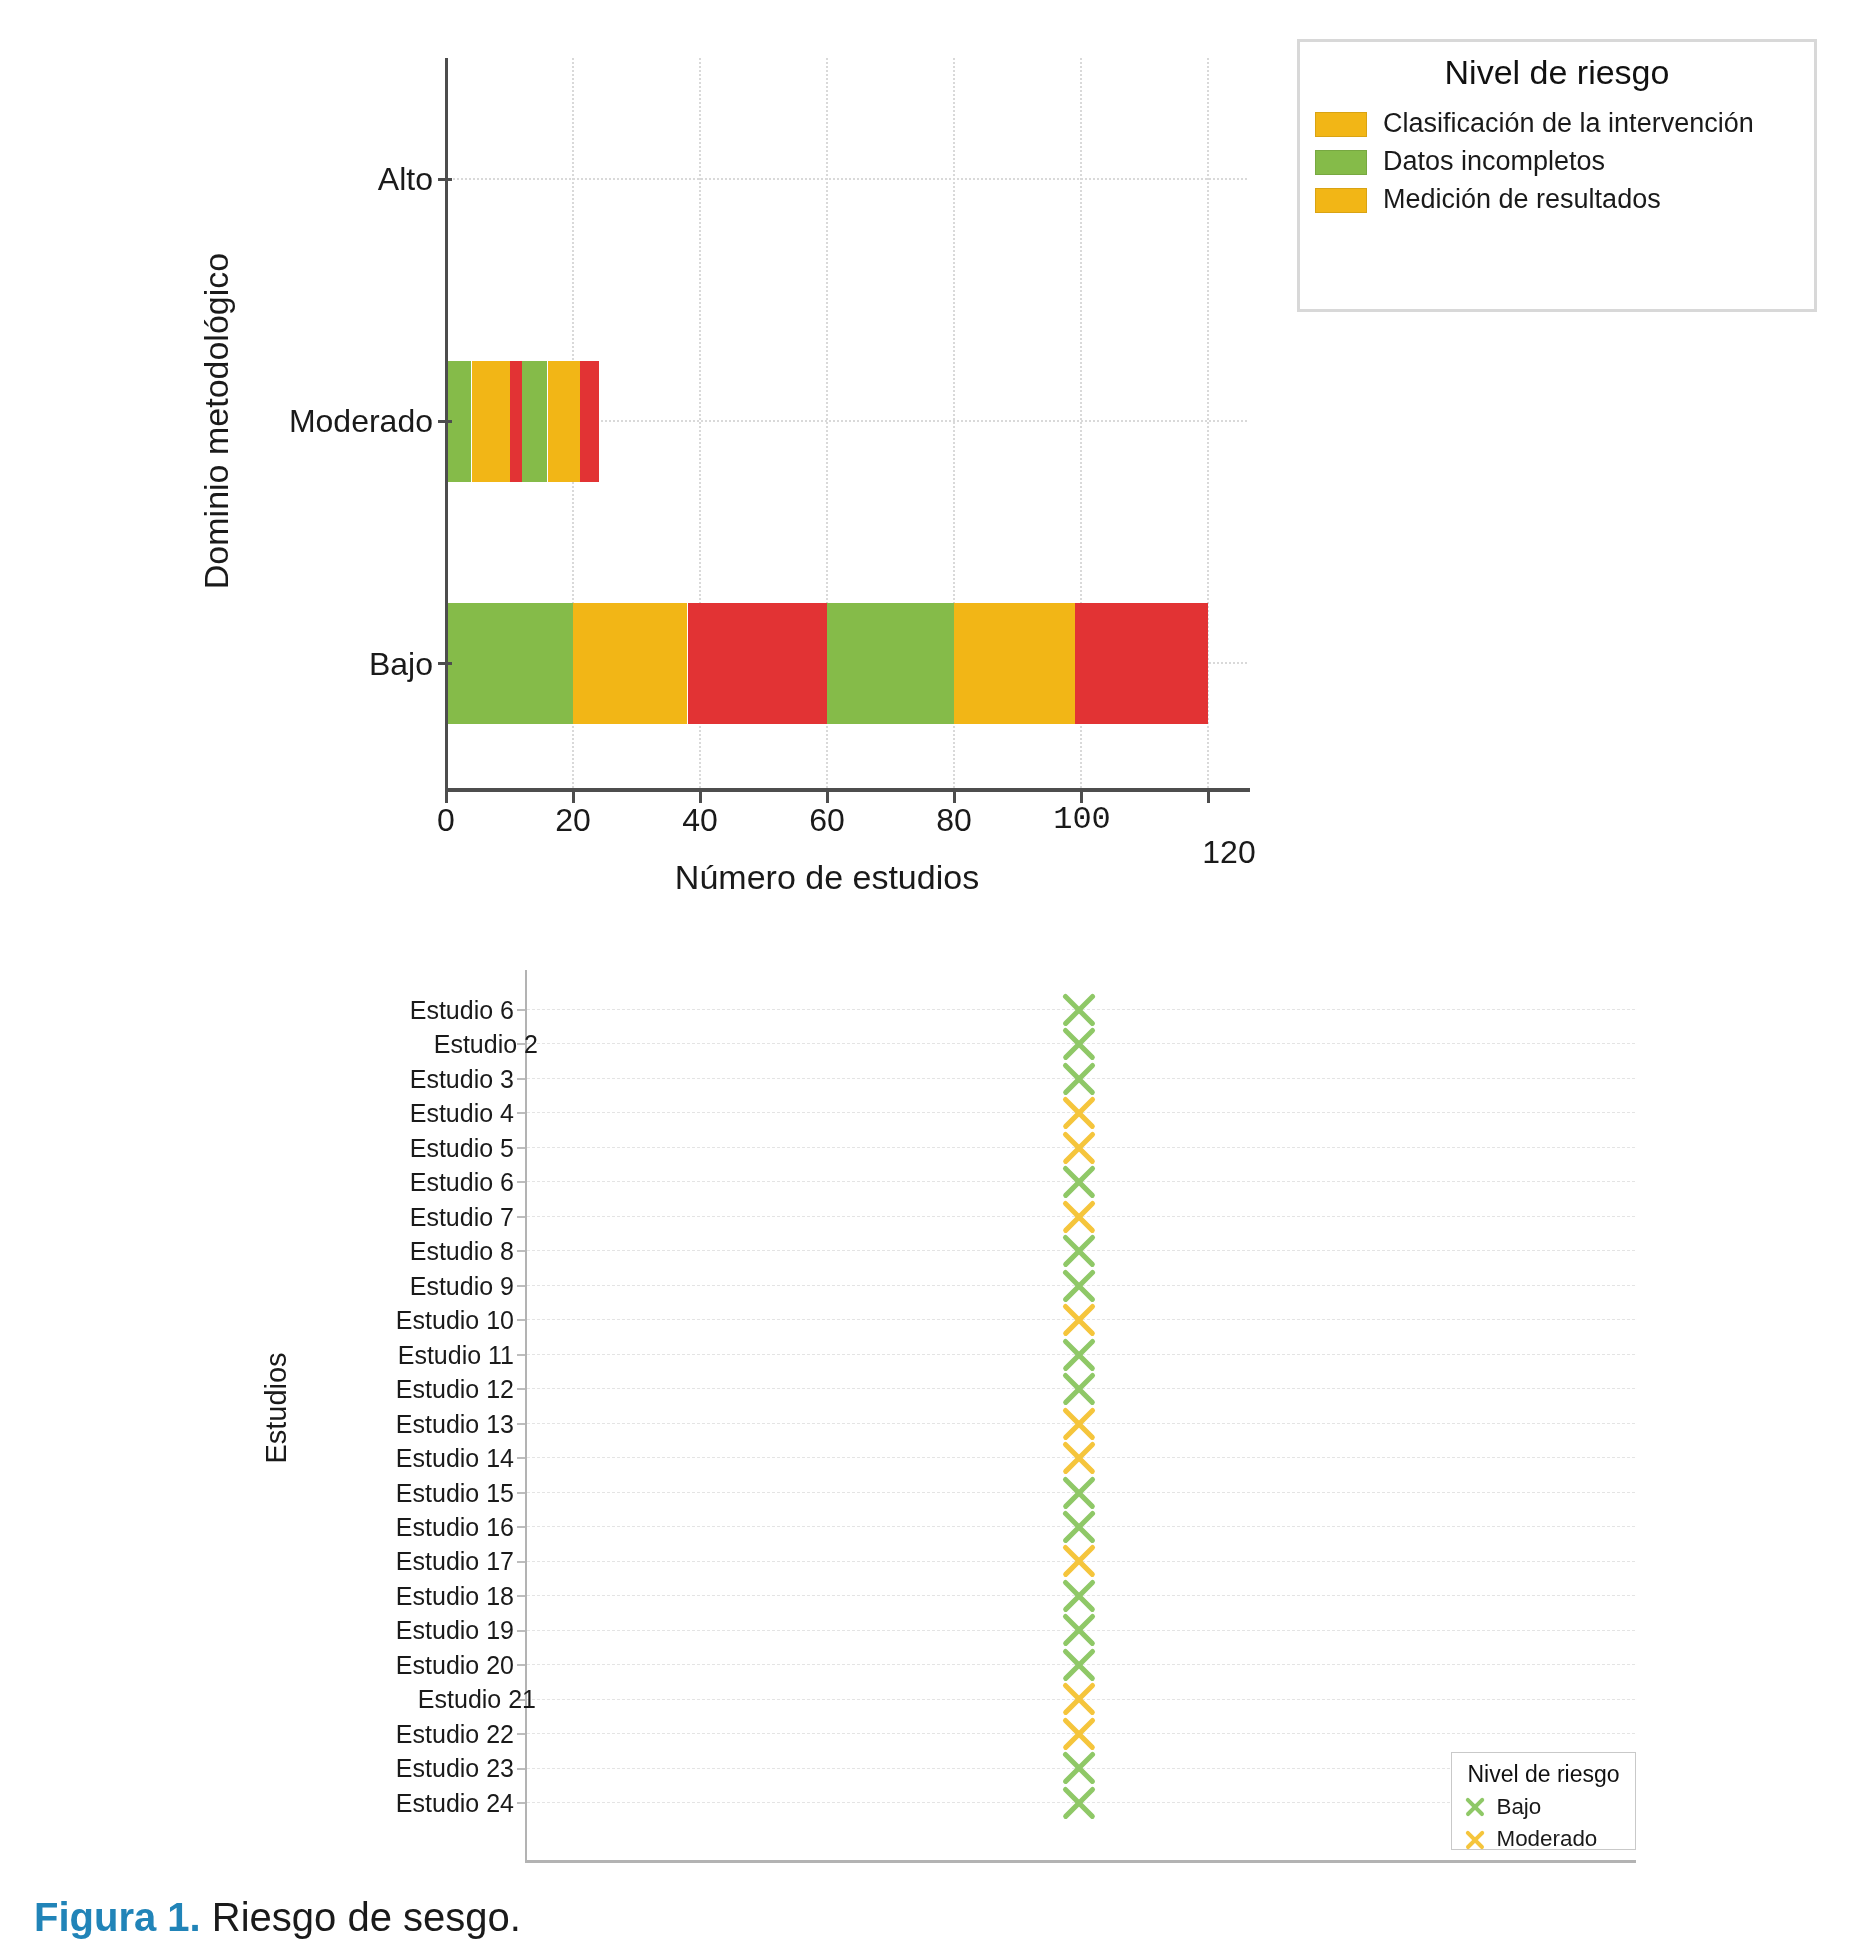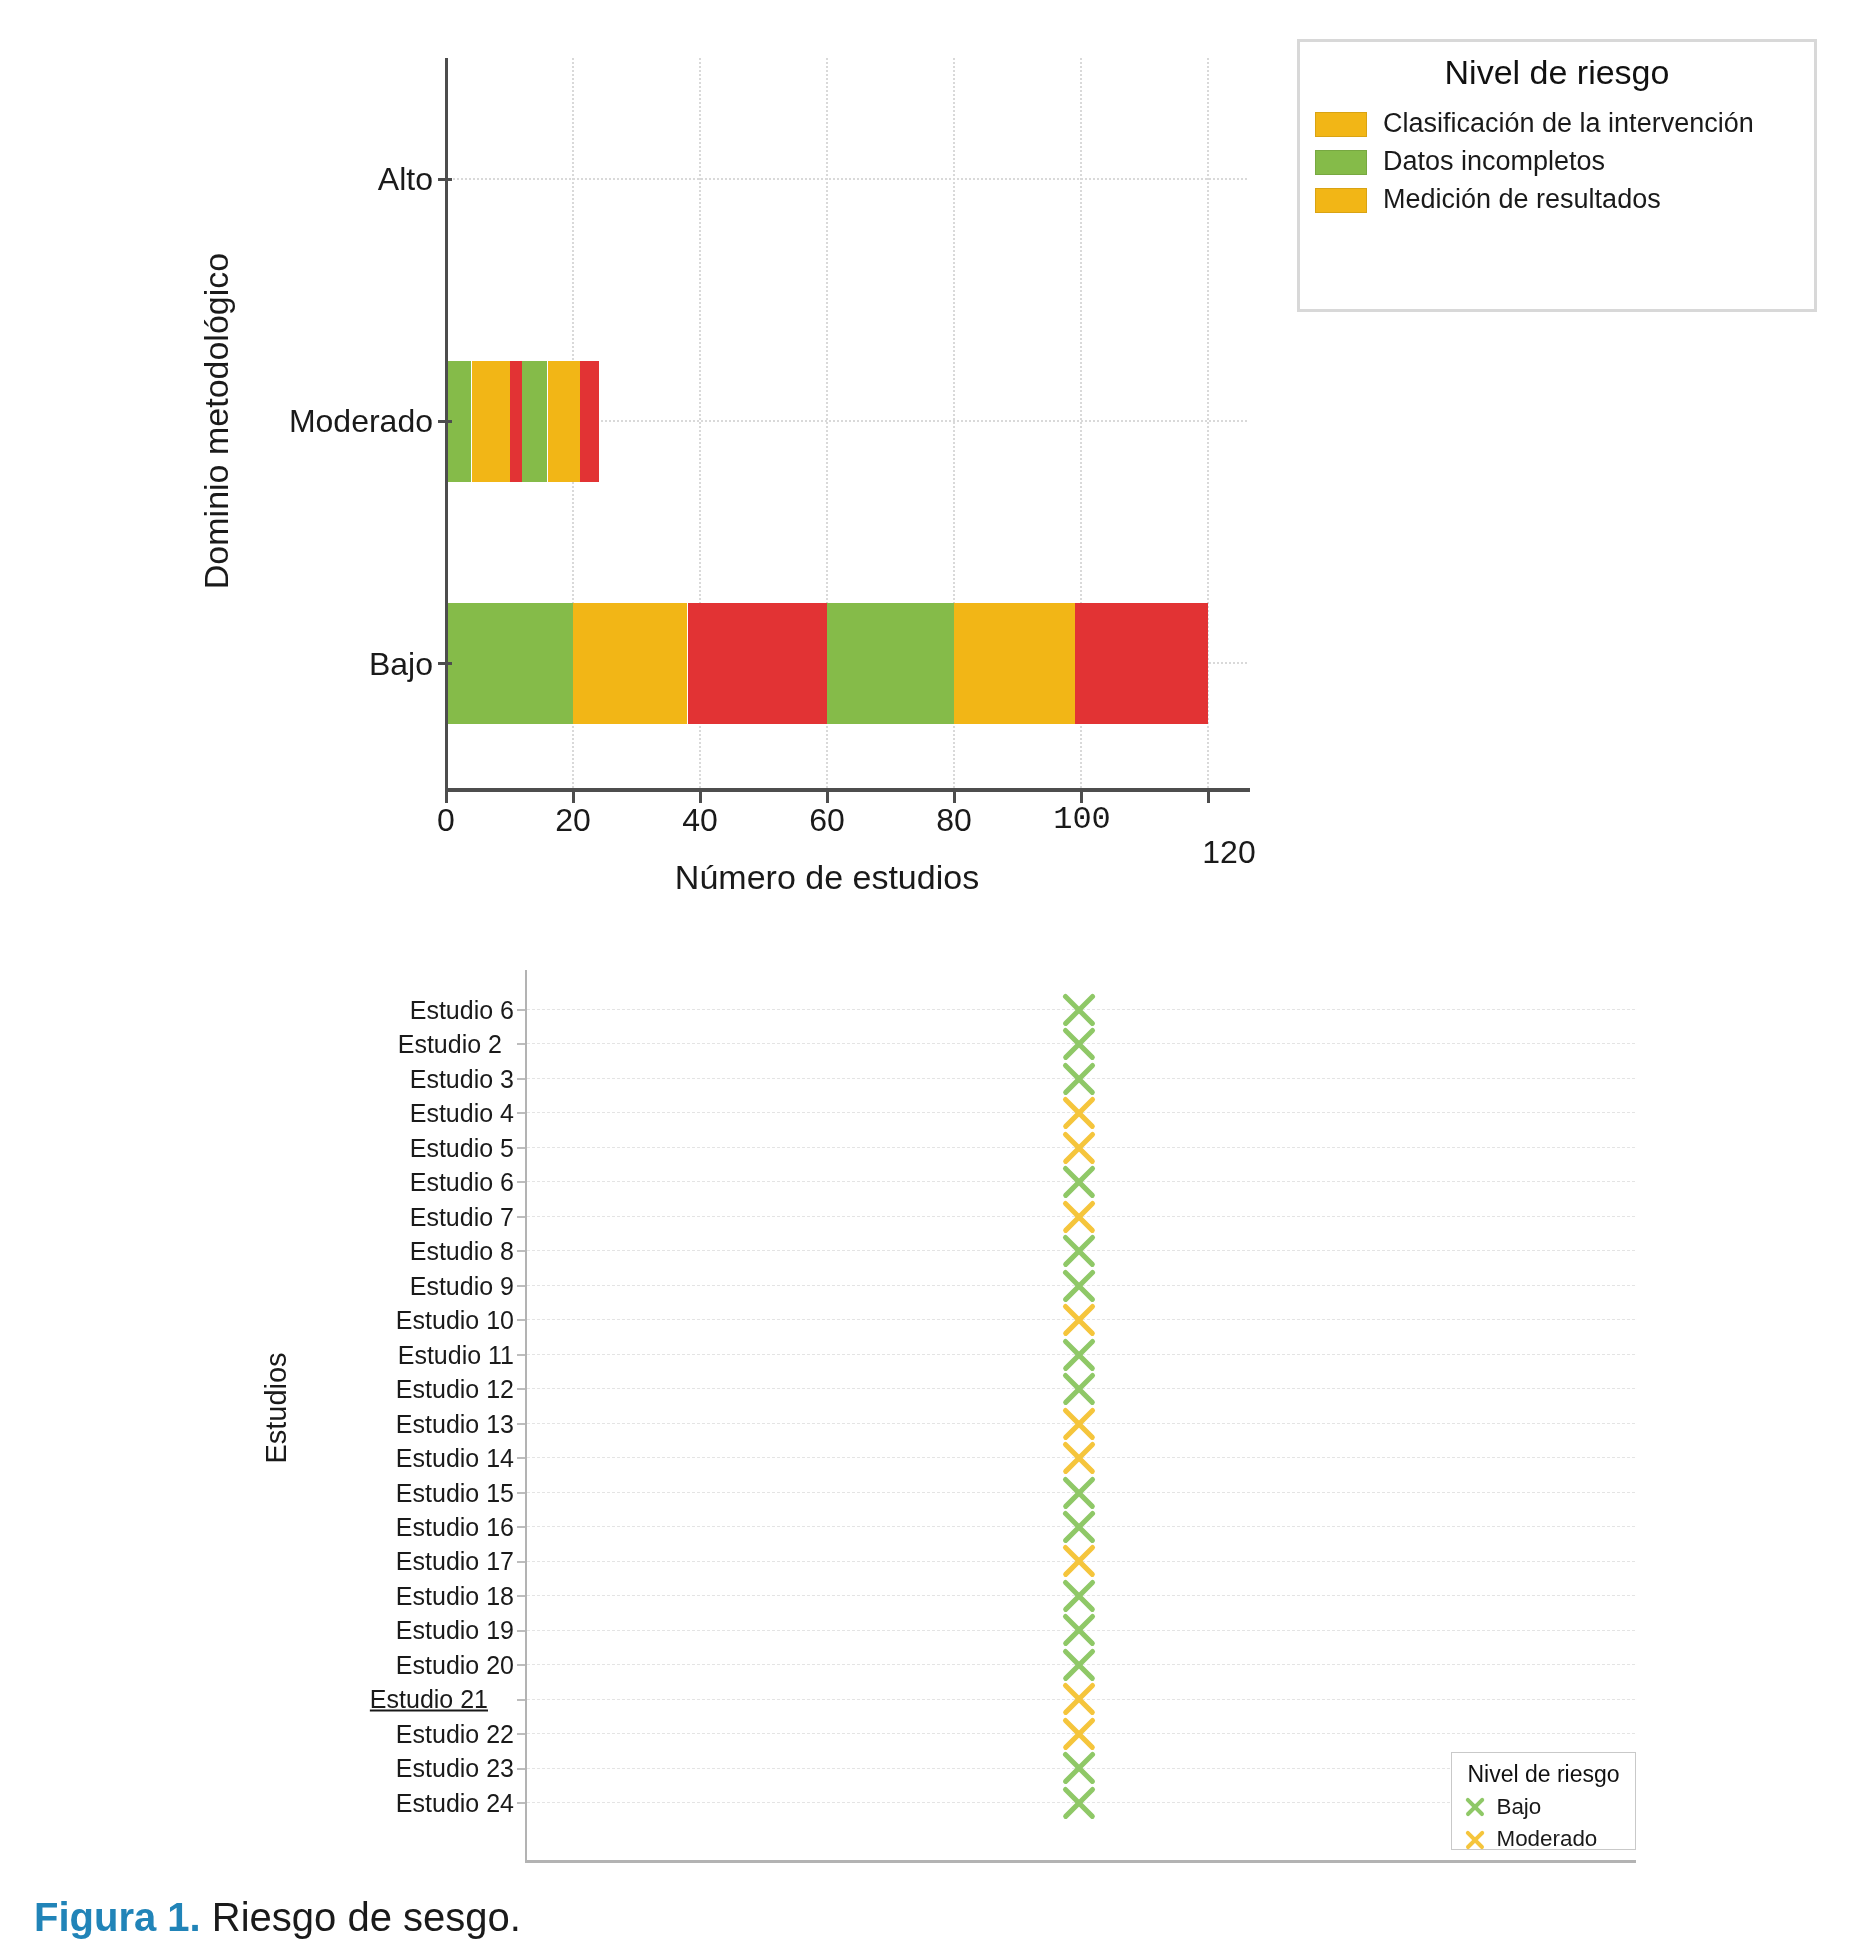--- a/index.html
+++ b/index.html
@@ -136,21 +136,21 @@
   <div id="scatter-rows">
       <div class="hgrid-dash" style="left: 527px; top: 1009px; width: 1108px;"></div>
       <div class="study-tick" style="left: 517px; top: 1009px;"></div>
       <div class="study-label" style="left: 514px; top: 1010px;">Estudio 6</div>
       <div class="xmark" title="Estudio 1: Bajo" style="left: 1079px; top: 1010px;">
         <i class="b1" style="background: rgb(143, 200, 103);"></i>
         <i class="b2" style="background: rgb(143, 200, 103);"></i>
       </div>
       <div class="hgrid-dash" style="left: 527px; top: 1043px; width: 1108px;"></div>
       <div class="study-tick" style="left: 517px; top: 1043px;"></div>
-      <div class="study-label" style="left: 502px; top: 1044px;">Estudio 2</div>
+      <div class="study-label" style="left: 538px; top: 1044px;">Estudio 2</div>
       <div class="xmark" title="Estudio 2: Bajo" style="left: 1079px; top: 1044px;">
         <i class="b1" style="background: rgb(143, 200, 103);"></i>
         <i class="b2" style="background: rgb(143, 200, 103);"></i>
       </div>
       <div class="hgrid-dash" style="left: 527px; top: 1078px; width: 1108px;"></div>
       <div class="study-tick" style="left: 517px; top: 1078px;"></div>
       <div class="study-label" style="left: 514px; top: 1079px;">Estudio 3</div>
       <div class="xmark" title="Estudio 3: Bajo" style="left: 1079px; top: 1079px;">
         <i class="b1" style="background: rgb(143, 200, 103);"></i>
         <i class="b2" style="background: rgb(143, 200, 103);"></i>
@@ -269,21 +269,21 @@
       </div>
       <div class="hgrid-dash" style="left: 527px; top: 1664px; width: 1108px;"></div>
       <div class="study-tick" style="left: 517px; top: 1664px;"></div>
       <div class="study-label" style="left: 514px; top: 1665px;">Estudio 20</div>
       <div class="xmark" title="Estudio 20: Bajo" style="left: 1079px; top: 1665px;">
         <i class="b1" style="background: rgb(143, 200, 103);"></i>
         <i class="b2" style="background: rgb(143, 200, 103);"></i>
       </div>
       <div class="hgrid-dash" style="left: 527px; top: 1699px; width: 1108px;"></div>
       <div class="study-tick" style="left: 517px; top: 1699px;"></div>
-      <div class="study-label" style="left: 488px; top: 1699px; text-decoration: underline;">Estudio 21</div>
+      <div class="study-label" style="left: 536px; top: 1699px;">Estudio 21</div>
       <div class="xmark" title="Estudio 21: Moderado" style="left: 1079px; top: 1699px;">
         <i class="b1" style="background: rgb(245, 197, 60);"></i>
         <i class="b2" style="background: rgb(245, 197, 60);"></i>
       </div>
       <div class="hgrid-dash" style="left: 527px; top: 1733px; width: 1108px;"></div>
       <div class="study-tick" style="left: 517px; top: 1733px;"></div>
       <div class="study-label" style="left: 514px; top: 1734px;">Estudio 22</div>
       <div class="xmark" title="Estudio 22: Moderado" style="left: 1079px; top: 1734px;">
         <i class="b1" style="background: rgb(245, 197, 60);"></i>
         <i class="b2" style="background: rgb(245, 197, 60);"></i>

